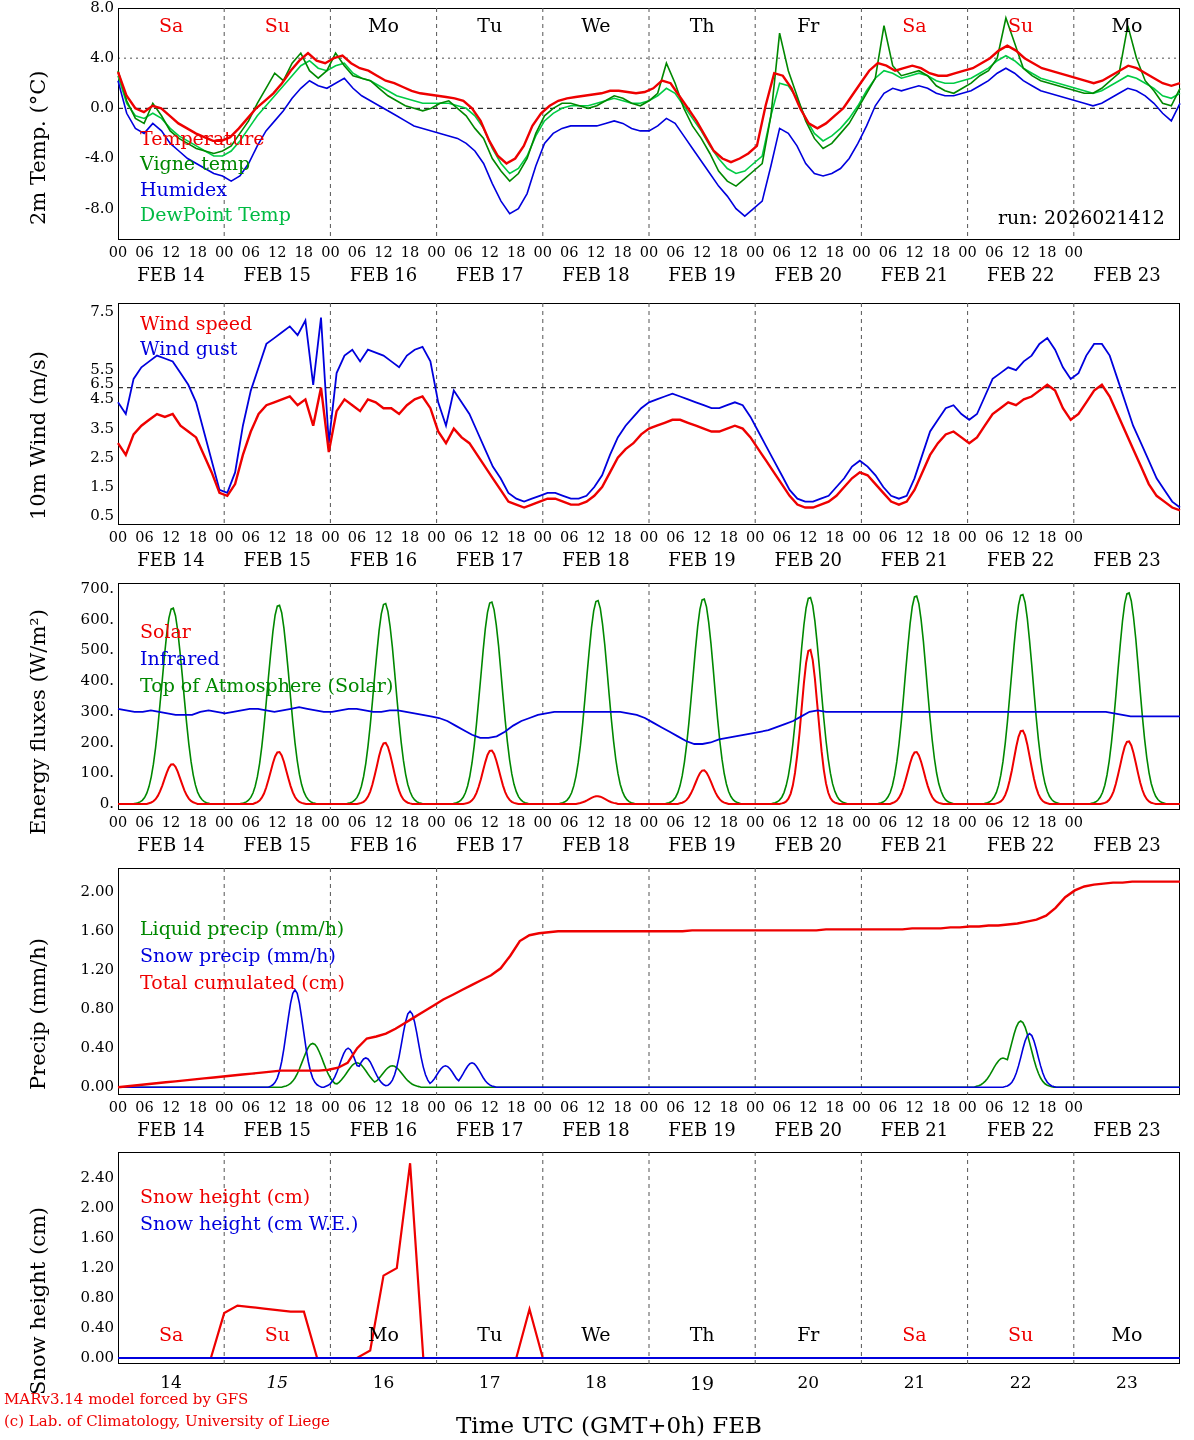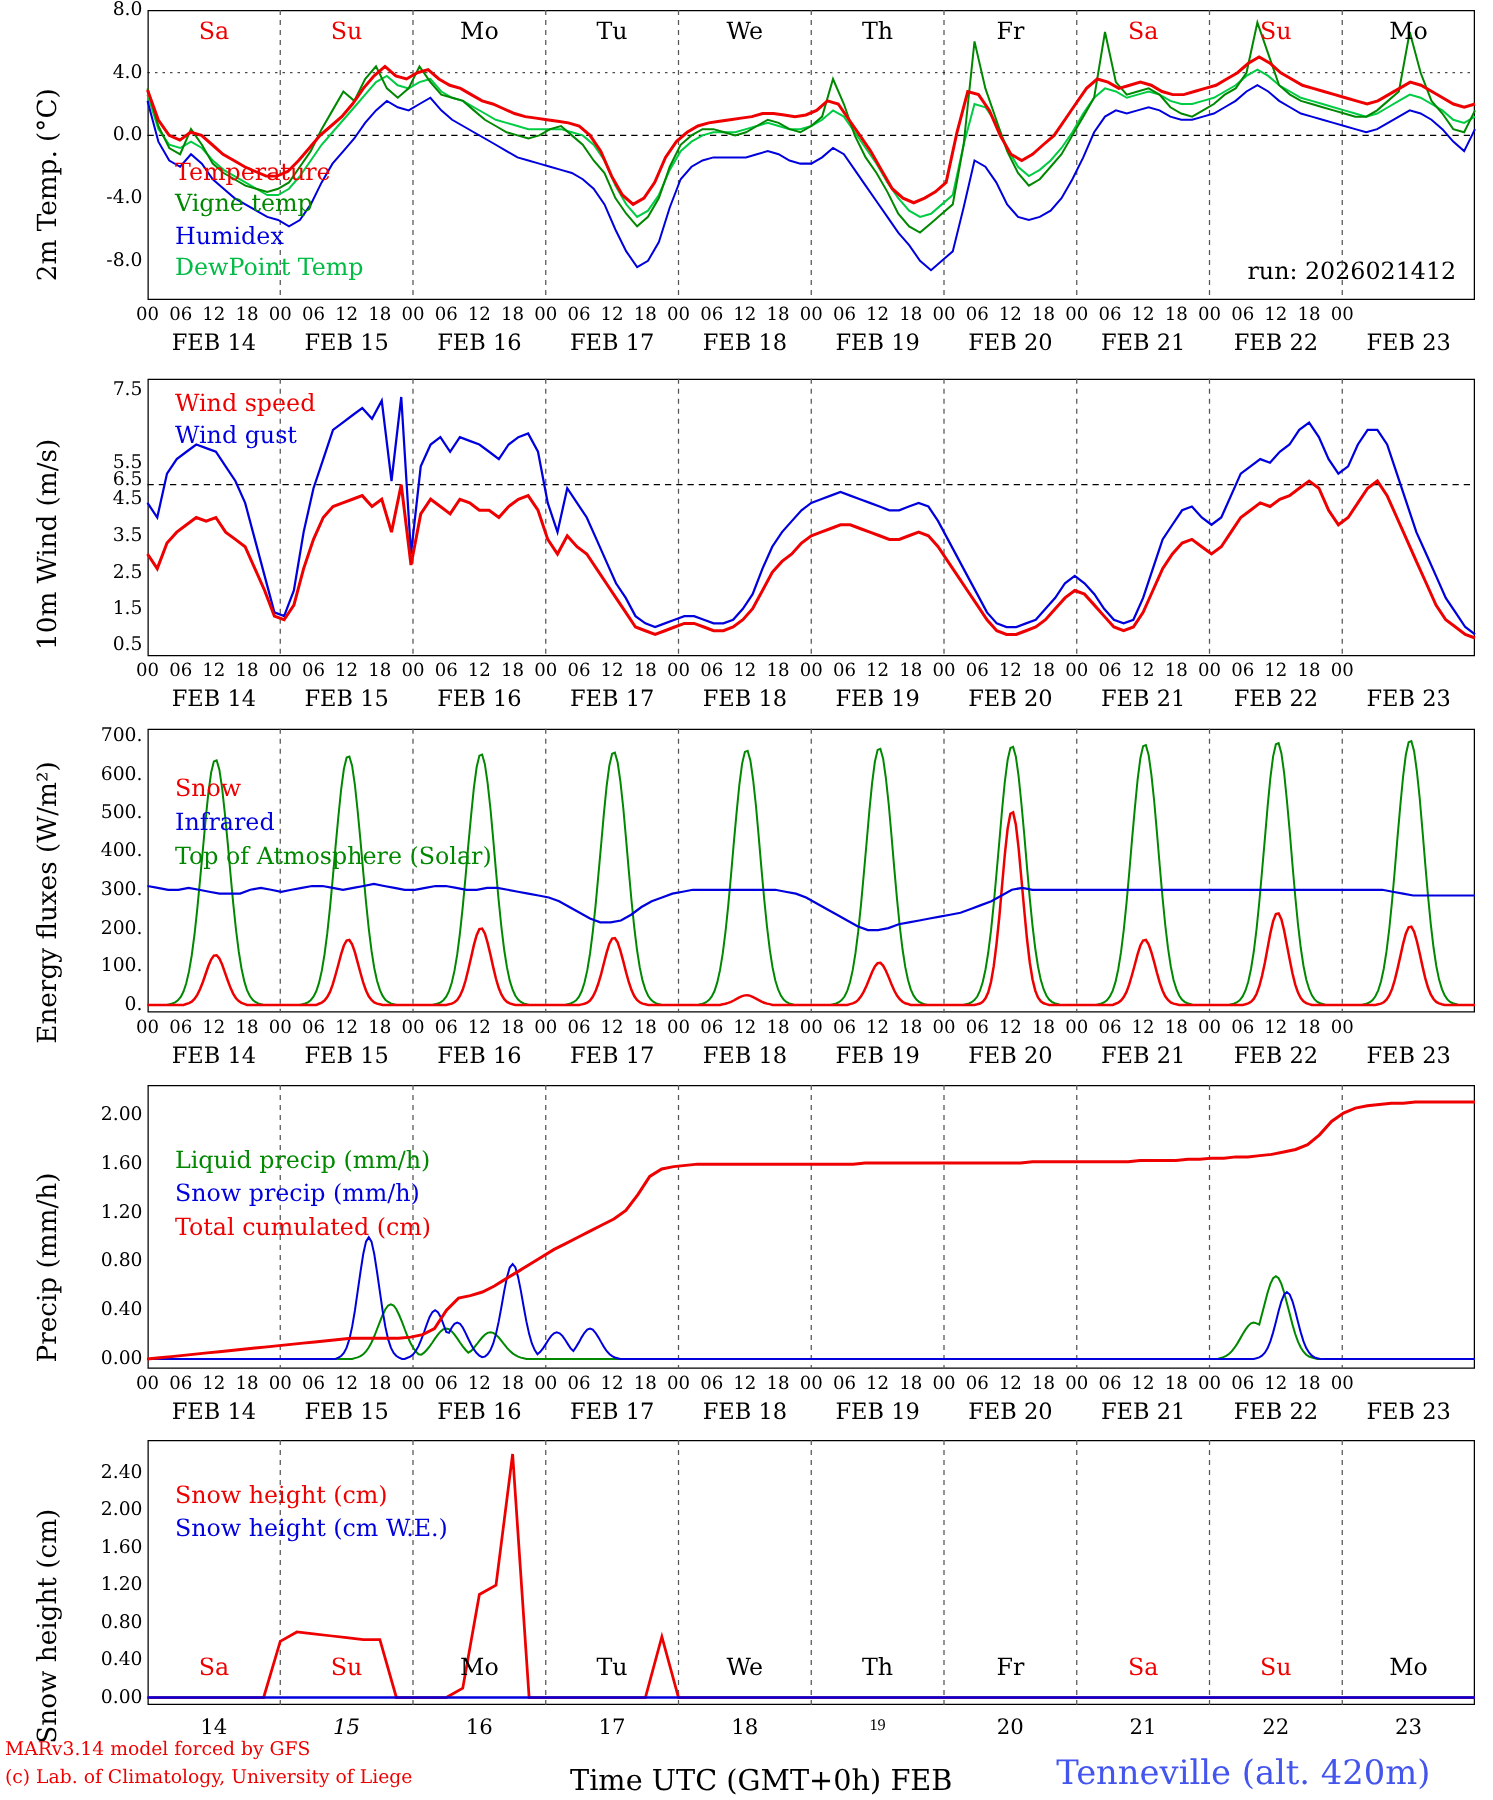--- a/index.html
+++ b/index.html
@@ -222,21 +222,21 @@
   <div id="energy-yticks">
       <div class="tick-label" style="left: 56px; top: 223.865px; width: 58px;">0.</div>
       <div class="tick-label" style="left: 56px; top: 193.189px; width: 58px;">100.</div>
       <div class="tick-label" style="left: 56px; top: 162.514px; width: 58px;">200.</div>
       <div class="tick-label" style="left: 56px; top: 131.838px; width: 58px;">300.</div>
       <div class="tick-label" style="left: 56px; top: 101.162px; width: 58px;">400.</div>
       <div class="tick-label" style="left: 56px; top: 70.4865px; width: 58px;">500.</div>
       <div class="tick-label" style="left: 56px; top: 39.8108px; width: 58px;">600.</div>
       <div class="tick-label" style="left: 56px; top: 9.13514px; width: 58px;">700.</div>
     </div>
-  <div class="legend red" style="left:140px;top:50px;">Snow</div>
+  <div class="legend red" style="left:140px;top:50px;">Solar</div>
   <div class="legend blue" style="left:140px;top:77px;">Infrared</div>
   <div class="legend green" style="left:140px;top:104px;">Top of Atmosphere (Solar)</div>
   <div id="energy-xticks">
       <div class="xtick" style="left: 103px; top: 244px;">00</div>
       <div class="xtick" style="left: 129.55px; top: 244px;">06</div>
       <div class="xtick" style="left: 156.1px; top: 244px;">12</div>
       <div class="xtick" style="left: 182.65px; top: 244px;">18</div>
       <div class="xtick" style="left: 209.2px; top: 244px;">00</div>
       <div class="xtick" style="left: 235.75px; top: 244px;">06</div>
       <div class="xtick" style="left: 262.3px; top: 244px;">12</div>
@@ -404,23 +404,22 @@
       <div class="daymark" style="left: 884.5px; top: 183px; color: rgb(238, 0, 0);">Sa</div>
       <div class="daymark" style="left: 990.7px; top: 183px; color: rgb(238, 0, 0);">Su</div>
       <div class="daymark" style="left: 1096.9px; top: 183px; color: rgb(0, 0, 0);">Mo</div>
     </div>
   <div id="snow-xdays">
       <div class="xday" style="left: 116.1px; top: 232px; font-size: 17px;">14</div>
       <div class="xday" style="left: 222.3px; top: 232px; font-size: 17px; font-style: italic;">15</div>
       <div class="xday" style="left: 328.5px; top: 232px; font-size: 17px;">16</div>
       <div class="xday" style="left: 434.7px; top: 232px; font-size: 17px;">17</div>
       <div class="xday" style="left: 540.9px; top: 232px; font-size: 17px;">18</div>
-      <div class="xday" style="left: 647.1px; top: 232px; font-size: 13px; font-family: Liberation Serif, serif;">19</div>
+      <div class="xday" style="left: 647.1px; top: 232px; font-size: 19px;">19</div>
       <div class="xday" style="left: 753.3px; top: 232px; font-size: 17px;">20</div>
       <div class="xday" style="left: 859.5px; top: 232px; font-size: 17px;">21</div>
       <div class="xday" style="left: 965.7px; top: 232px; font-size: 17px;">22</div>
       <div class="xday" style="left: 1071.9px; top: 232px; font-size: 17px;">23</div>
     </div>
   <div class="xaxistitle" style="left:456px;top:272px;">Time UTC (GMT+0h) FEB</div>
   <div class="footer red" style="left:4px;top:250px;">MARv3.14 model forced by GFS</div>
   <div class="footer red" style="left:4px;top:272px;">(c) Lab. of Climatology, University of Liege</div>
-  <div class="sitetxt" style="left:845px;top:263px;">Tenneville (alt. 420m)</div>
 </div>
 
 </body></html>

